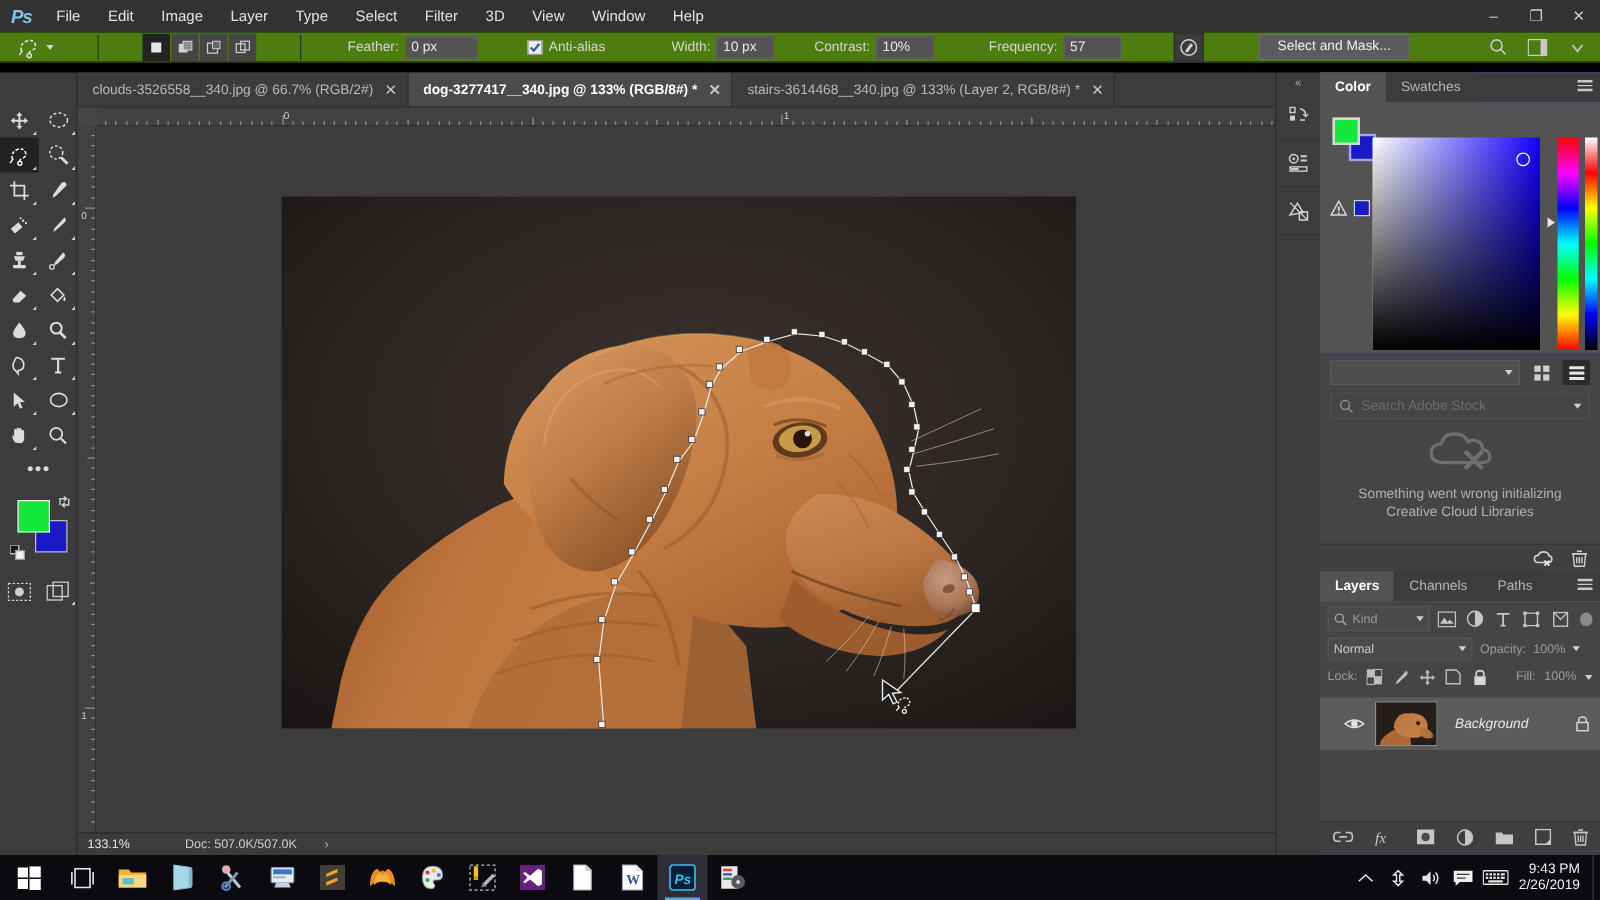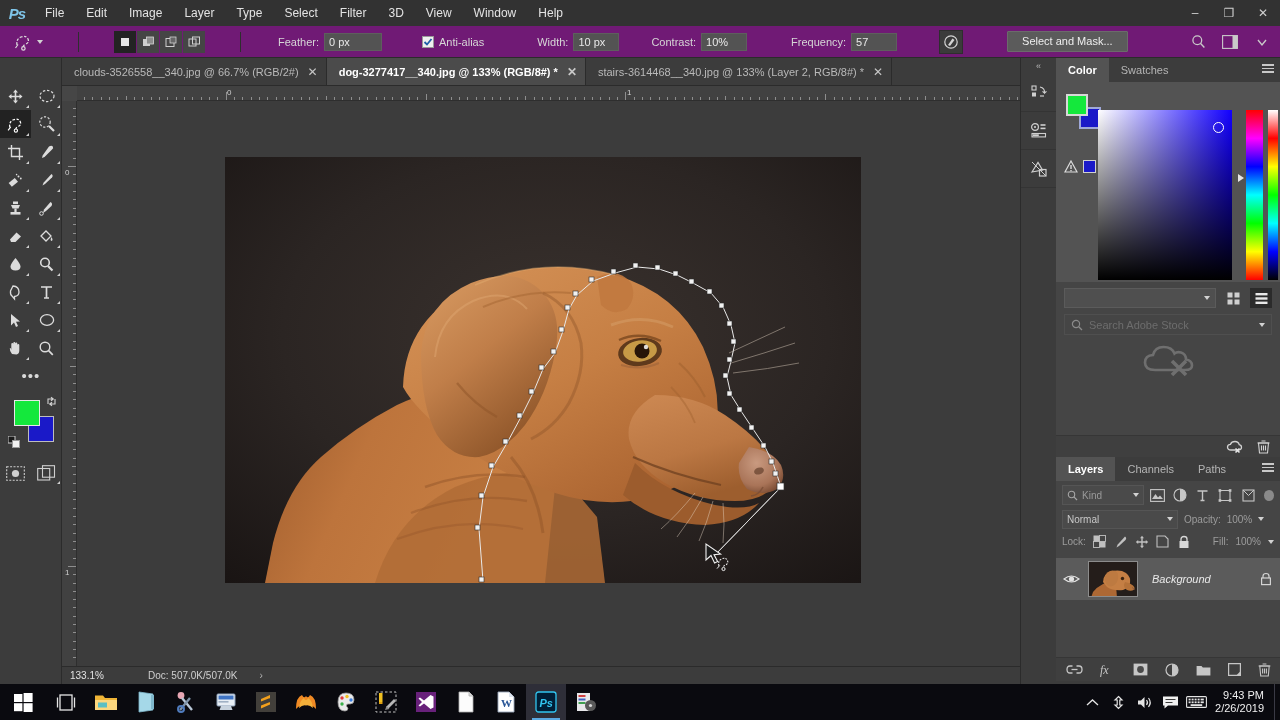--- a/index.html
+++ b/index.html
@@ -28,22 +28,22 @@
     line-height: 26px; cursor: default; white-space: nowrap;
   }
   .win-ctrl-group { position: absolute; right: 0; top: 0; height: 26px; display: flex; }
   .win-ctrl {
     width: 34px; height: 26px; display: flex; align-items: center; justify-content: center;
     color: #cfcfcf; font-size: 12px;
   }
 
   
   .optionsbar {
-    position: absolute; left: 0; top: 26px; width: 1280px; height: 32px;
-    background: #701a75; display: flex; align-items: center;
+    position: absolute; left: 0; top: 26px; width: 1280px; height: 24px;
+    background: #4d7c0f; display: flex; align-items: center;
     border-bottom: 1px solid #2b2b2b;
     gap: 26px;
   }
   .ob-tool {
     display: flex; align-items: center; margin-left: 12px; gap: 3px;
   }
   .ob-tool-icon {
     width: 22px; height: 22px; display: flex; align-items: center; justify-content: center;
   }
   .caret-down {
@@ -309,21 +309,21 @@
   }
   .opacity-label { color: #9c9c9c; font-size: 10px; }
   .opacity-val { color: #9c9c9c; font-size: 10px; }
   .lay-lock {
     display: flex; align-items: center; padding: 0 6px 5px 6px; gap: 7px; height: 22px;
   }
   .lock-label { color: #9c9c9c; font-size: 10px; }
   .lock-ico { width: 14px; height: 14px; display: flex; align-items: center; justify-content: center; }
   .layer-row {
     display: flex; align-items: center; height: 42px; background: #5b5b5b;
-    padding: 0 8px 0 4px; gap: 6px; margin-top: 3px;
+    padding: 0 8px 0 16px; gap: 6px; margin-top: 3px;
   }
   .eye-cell { width: 22px; display: flex; align-items: center; justify-content: center; }
   .layer-thumb {
     width: 50px; height: 36px; border: 1px solid #8c8c8c; overflow: hidden;
     position: relative; background: #1d1a18; flex: none;
   }
   .layer-name { flex: 1; color: #e9e9e9; font-size: 11px; font-style: italic; padding-left: 8px; }
   .layers-footer {
     position: absolute; left: 0; right: 0; bottom: 0; height: 24px;
     background: #3f3f3f; border-top: 1px solid #363636;
@@ -1151,20 +1151,24 @@
           </svg>
           <span style="flex:1;">Search Adobe Stock</span>
           <span class="caret-down"></span>
         </div>
         <div class="lib-msg">
           <svg width="58" height="40" viewBox="0 0 58 40">
             <path d="M16 30 Q6 30 6 22.5 Q6 15.5 14 15 Q16 7 24.5 7 Q33 7 35.5 13.5
                      Q38 11.5 42 12.5 Q47 14 47 19.5 Q53 20.5 53 25.5 Q53 30 46 30 Z" fill="none" stroke="#6f6f6f" stroke-width="2.6"></path>
             <path d="M33 21 L47 35 M47 21 L33 35" stroke="#6f6f6f" stroke-width="3.6"></path>
           </svg>
+          <div class="lib-msg-text">
+            <div>Something went wrong initializing</div>
+            <div>Creative Cloud Libraries</div>
+          </div>
         </div>
         <div class="lib-footer">
           <div>
             <svg width="17" height="14" viewBox="0 0 17 14">
               <path d="M5 10 Q1.5 10 1.5 7 Q1.5 4.5 4.5 4.3 Q5.5 1.5 9 1.5 Q12.5 1.5 13.2 4.6
                        Q15.5 5 15.5 7.3 Q15.5 10 12 10 Z" fill="none" stroke="#d2d2d2" stroke-width="1.3"></path>
               <path d="M9.5 8.5 L13.5 12.5 M13.5 8.5 L9.5 12.5" stroke="#e8e8e8" stroke-width="1.6"></path>
             </svg>
           </div>
           <div>

